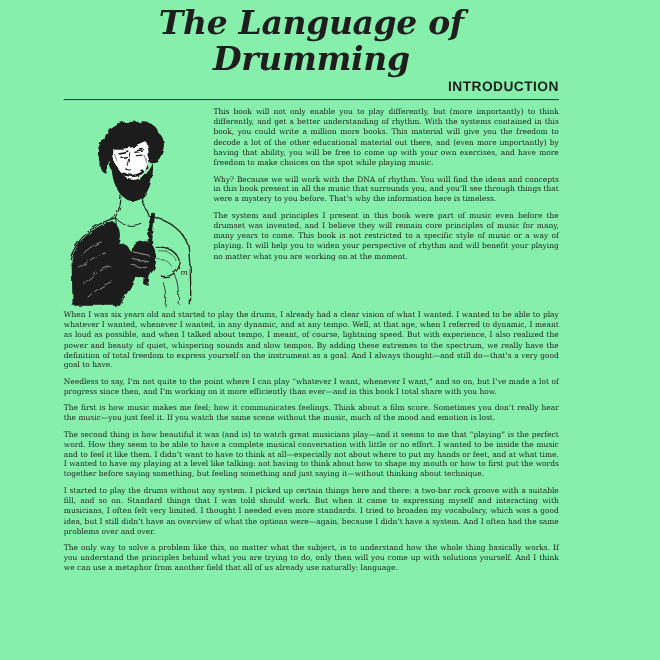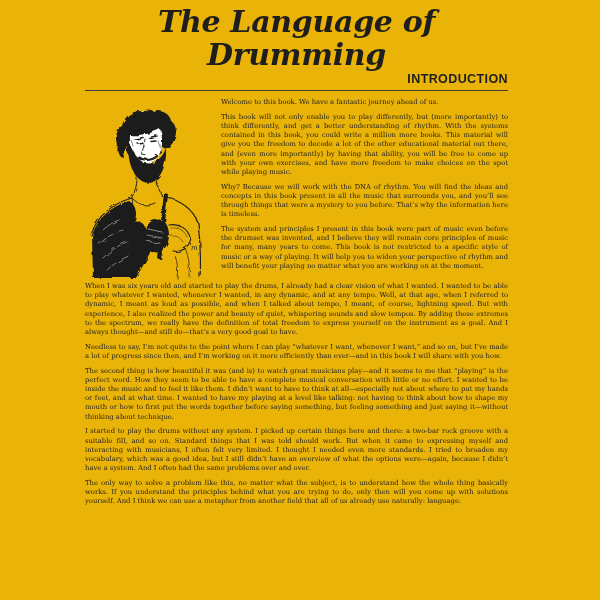--- a/index.html
+++ b/index.html
@@ -1,21 +1,21 @@
 <!DOCTYPE html>
 <html><head>
 <meta charset="utf-8">
 <style>
   html, body { margin:0; padding:0; background:#ffffff; }
   body { width:600px; height:600px; font-family:"DejaVu Serif", serif; color:#1e1e1e; }
   .page {
     position:relative; box-sizing:border-box;
     width:600px; height:600px;
-    padding:5px 92px 0 85px;
-    background:#eab308; overflow:hidden;
+    padding:5px 92px 0 58px;
+    background:#86efac; overflow:hidden;
   }
   .title {
     font-family:"DejaVu Serif", serif;
     font-style:italic; font-weight:bold;
     font-size:30px; line-height:33px;
     text-align:center; margin:0; letter-spacing:-0.3px;
   }
   .subtitle {
     font-family:"Liberation Sans", sans-serif;
     font-weight:bold; font-size:12.5px; line-height:15px;
@@ -94,28 +94,28 @@
           <path d="M86,120 C94,119 100,123 102,129 M85,128 C92,128 97,131 99,135" stroke-width="0.7" opacity="0.7"></path>
 
           <path d="M100,140 C104,149 105,158 104,168 M90,148 C93,156 93,162 92,170" stroke-width="0.9" opacity="0.8"></path>
           <path d="M46,150 C40,158 34,164 28,169 M52,146 C47,155 42,162 38,169" stroke-width="0.8" opacity="0.8"></path>
         </g>
       </svg>
       <span class="sig">m</span>
     </div>
 
     <div class="intro-col">
-      <p class="body">Welcome to this book. We have a fantastic journey ahead of us.</p>
       <p class="body">This book will not only enable you to play differently, but (more importantly) to think differently, and get a better understanding of rhythm. With the systems contained in this book, you could write a million more books. This material will give you the freedom to decode a lot of the other educational material out there, and (even more importantly) by having that ability, you will be free to come up with your own exercises, and have more freedom to make choices on the spot while playing music.</p>
       <p class="body">Why? Because we will work with the DNA of rhythm. You will find the ideas and concepts in this book present in all the music that surrounds you, and you’ll see through things that were a mystery to you before. That’s why the information here is timeless.</p>
       <p class="body">The system and principles I present in this book were part of music even before the drumset was invented, and I believe they will remain core principles of music for many, many years to come. This book is not restricted to a specific style of music or a way of playing. It will help you to widen your perspective of rhythm and will benefit your playing no matter what you are working on at the moment.</p>
     </div>
   </div>
 
   <p class="body">When I was six years old and started to play the drums, I already had a clear vision of what I wanted. I wanted to be able to play whatever I wanted, whenever I wanted, in any dynamic, and at any tempo.  Well, at that age, when I referred to dynamic, I meant as loud as possible, and when I talked about tempo, I meant, of course, lightning speed. But with experience, I also realized the power and beauty of quiet, whispering sounds and slow tempos. By adding these extremes to the spectrum, we really have the definition of total freedom to express yourself on the instrument as a goal. And I always thought—and still do—that’s a very good goal to have.</p>
-  <p class="body">Needless to say, I’m not quite to the point where I can play “whatever I want, whenever I want,” and so on, but I’ve made a lot of progress since then, and I’m working on it more efficiently than ever—and in this book I will share with you how.</p>
+  <p class="body">Needless to say, I’m not quite to the point where I can play “whatever I want, whenever I want,” and so on, but I’ve made a lot of progress since then, and I’m working on it more efficiently than ever—and in this book I total share with you how.</p>
 
+  <p class="body">The first is how music makes me feel; how it communicates feelings. Think about a film score. Sometimes you don’t really hear the music—you just feel it. If you watch the same scene without the music, much of the mood and emotion is lost.</p>
   <p class="body">The second thing is how beautiful it was (and is) to watch great musicians play—and it seems to me that “playing” is the perfect word. How they seem to be able to have a complete musical conversation with little or no effort. I wanted to be inside the music and to feel it like them. I didn’t want to have to think at all—especially not about where to put my hands or feet, and at what time. I wanted to have my playing at a level like talking: not having to think about how to shape my mouth or how to first put the words together before saying something, but feeling something and just saying it—without thinking about technique.</p>
   <p class="body">I started to play the drums without any system. I picked up certain things here and there: a two-bar rock groove with a suitable fill, and so on. Standard things that I was told should work. But when it came to expressing myself and interacting with musicians, I often felt very limited. I thought I needed even more standards. I tried to broaden my vocabulary, which was a good idea, but I still didn’t have an overview of what the options were—again, because I didn’t have a system. And I often had the same problems over and over.</p>
   <p class="body">The only way to solve a problem like this, no matter what the subject, is to understand how the whole thing basically works. If you understand the principles behind what you are trying to do, only then will you come up with solutions yourself. And I think we can use a metaphor from another field that all of us already use naturally: language.</p>
 
 
 </div>
 
 </body></html>

